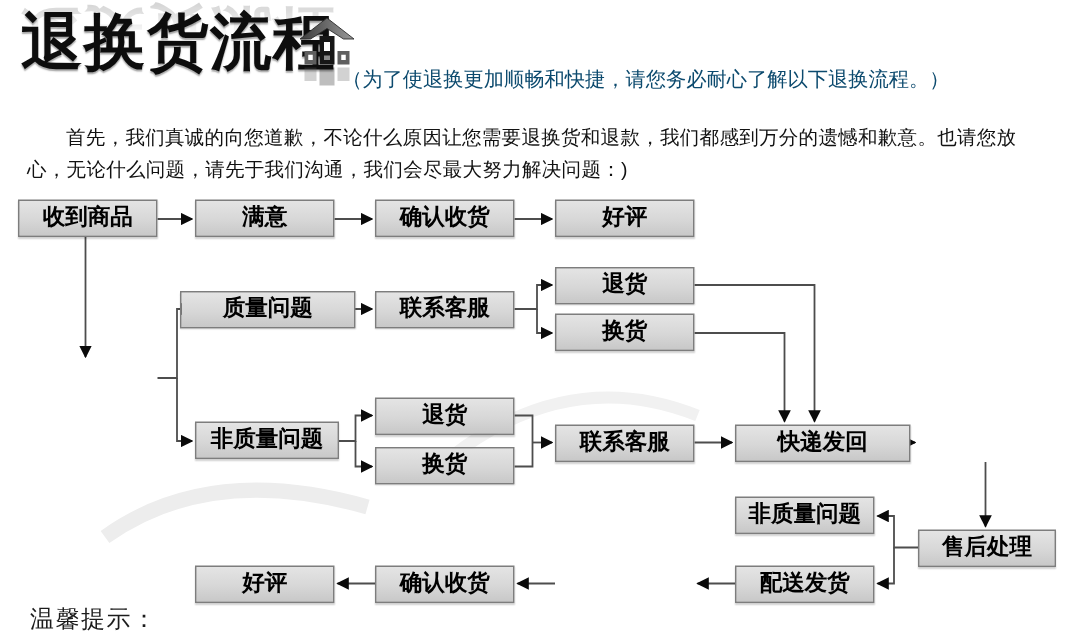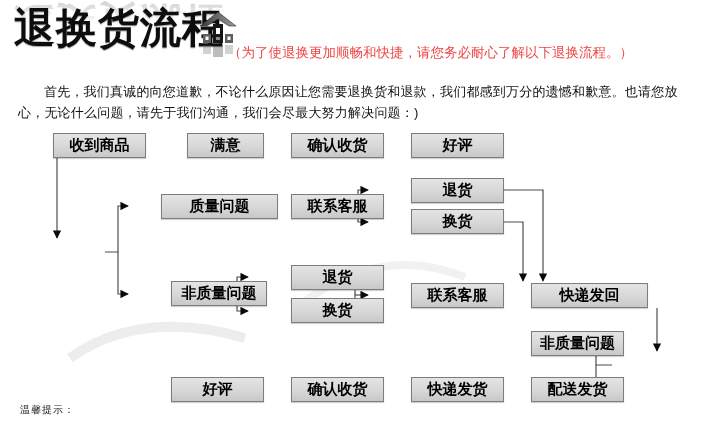--- a/index.html
+++ b/index.html
@@ -15,38 +15,38 @@
   }
   .title-reflect{
     position:absolute;left:14px;top:47px;font-size:41px;font-weight:900;
     letter-spacing:1px;white-space:nowrap;line-height:48px;color:#0d0d0d;
     transform:scaleY(-1);transform-origin:top;opacity:.22;
     -webkit-mask-image:linear-gradient(to top,rgba(0,0,0,.9),transparent 55%);
             mask-image:linear-gradient(to top,rgba(0,0,0,.9),transparent 55%);
   }
   .logo{position:absolute;left:197px;top:11px;width:42px;height:46px;}
   .subtitle{
-    position:absolute;left:228px;top:44px;font-size:13.5px;color:#ef4444;
+    position:absolute;left:228px;top:44px;font-size:13.5px;color:#0c4a6e;
     white-space:nowrap;letter-spacing:0px;
   }
   
   .intro{
     position:absolute;left:18px;top:81px;width:678px;font-size:13px;
     line-height:21px;color:#121212;text-indent:2em;letter-spacing:.2px;
   }
   
   .node{
     position:absolute;box-sizing:border-box;height:25px;
     background:linear-gradient(180deg,#e4e4e4 0%,#d7d7d7 55%,#c8c8c8 100%);
     border:1px solid #7d7d7d;box-shadow:0 1px 1px rgba(0,0,0,.18);
-    text-align:center;font-size:15px;font-weight:700;color:#000;line-height:22px;margin-left:41px;
+    text-align:center;font-size:15px;font-weight:700;color:#000;line-height:22px;
   }
   .wires{position:absolute;left:0;top:0;}
   .tip{
-    position:absolute;left:20px;top:403px;font-size:10px;color:#1c1c1c;
+    position:absolute;left:20px;top:403px;font-size:16px;color:#1c1c1c;
     letter-spacing:1px;
   }
 </style>
 </head>
 <body>
 
 <div class="stage">
 
   <div class="title">退换货流程</div>
   <div class="title-reflect">退换货流程</div>
@@ -120,37 +120,37 @@
       <path d="M612,365 L596,365 L596,344 L585,344" marker-end="url(#ar)"></path>
       <path d="M596,365 L596,389 L585,389" marker-end="url(#ar)"></path>
 
       <path d="M490,389 L465,389" marker-end="url(#ar)"></path>
       <path d="M370,389 L345,389" marker-end="url(#ar)"></path>
       <path d="M250,389 L225,389" marker-end="url(#ar)"></path>
     </g>
   </svg>
 
   <div class="node" style="left:12px;top:133px;width:93px">收到商品</div>
-  <div class="node" style="left:146px;top:133px;width:77px">满意</div>
+  <div class="node" style="left:130px;top:133px;width:93px">满意</div>
   <div class="node" style="left:250px;top:133px;width:93px">确认收货</div>
   <div class="node" style="left:370px;top:133px;width:93px">好评</div>
 
   <div class="node" style="left:370px;top:178px;width:93px">退货</div>
   <div class="node" style="left:120px;top:194px;width:117px">质量问题</div>
   <div class="node" style="left:250px;top:194px;width:93px">联系客服</div>
   <div class="node" style="left:370px;top:209px;width:93px">换货</div>
 
 
   <div class="node" style="left:250px;top:265px;width:93px">退货</div>
   <div class="node" style="left:130px;top:281px;width:96px">非质量问题</div>
   <div class="node" style="left:370px;top:283px;width:93px">联系客服</div>
   <div class="node" style="left:490px;top:283px;width:117px">快递发回</div>
   <div class="node" style="left:250px;top:298px;width:93px">换货</div>
 
   <div class="node" style="left:490px;top:331px;width:93px">非质量问题</div>
+  <div class="node" style="left:612px;top:353px;width:92px">售后处理</div>
 
   <div class="node" style="left:130px;top:377px;width:93px">好评</div>
   <div class="node" style="left:250px;top:377px;width:93px">确认收货</div>
-  <div class="node" style="left:370px;top:377px;width:93px">快递发货</div>
   <div class="node" style="left:490px;top:377px;width:93px">配送发货</div>
 
   <div class="tip">温馨提示：</div>
 </div>
 
 </body></html>

